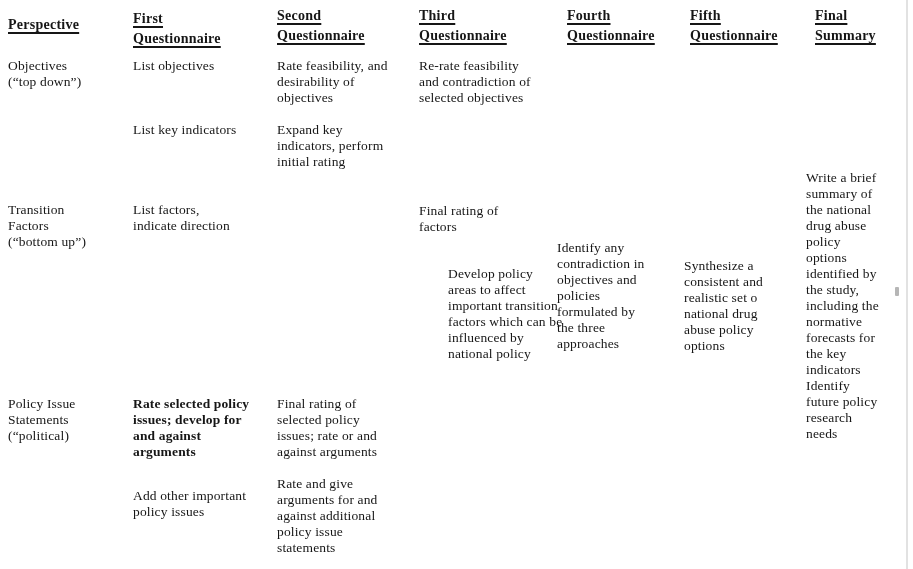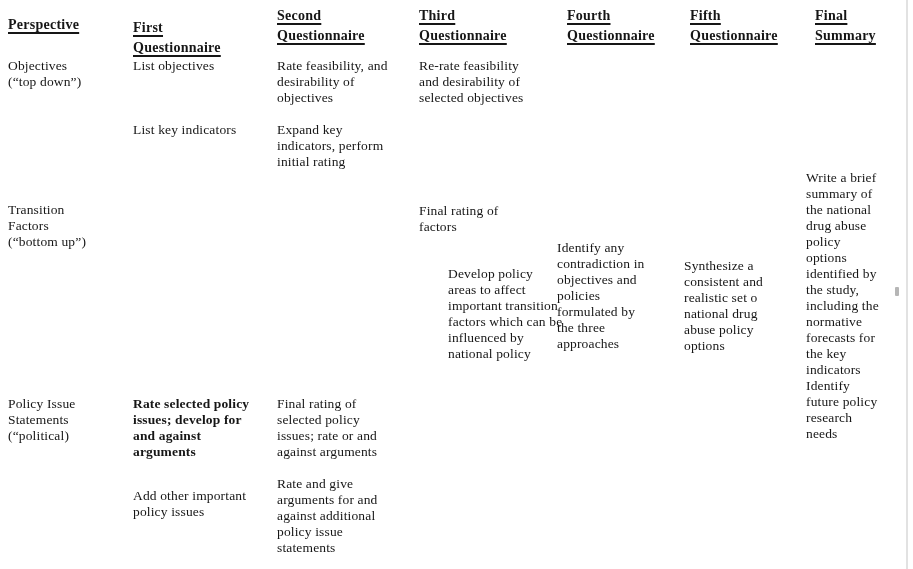--- a/index.html
+++ b/index.html
@@ -25,21 +25,21 @@
     line-height: 20px;
     text-decoration: underline;
     text-decoration-thickness: 1.5px;
     text-underline-offset: 2.5px;
     letter-spacing: 0.25px;
   }
   .center { }
 
   
   .h-perspective { left: 8px;   top: 15px; }
-  .h-first       { left: 133px; top: 18px; }
+  .h-first       { left: 133px; top: 9px; }
   .h-second      { left: 277px; top: 6px; }
   .h-third       { left: 419px; top: 6px; }
   .h-fourth      { left: 567px; top: 6px; }
   .h-fifth       { left: 690px; top: 6px; }
   .h-final       { left: 815px; top: 6px; }
 
   
   .c-obj-persp  { left: 8px;   top: 58px;  width: 118px; }
   .c-obj-first  { left: 133px; top: 58px;  width: 142px; }
   .c-obj-second { left: 277px; top: 58px;  width: 142px; }
@@ -96,31 +96,33 @@
   <div class="cell hdr h-final">Final
 Summary</div>
 
   <div class="cell c-obj-persp">Objectives
 (“top down”)</div>
   <div class="cell c-obj-first">List objectives</div>
   <div class="cell c-obj-second">Rate feasibility, and
 desirability of
 objectives</div>
   <div class="cell c-obj-third">Re-rate feasibility
-and desirability of
+and contradiction of
 selected objectives</div>
 
   <div class="cell c-ki-first">List key indicators</div>
   <div class="cell c-tf-persp">Transition
 Factors
 (“bottom up”)</div>
 
   <div class="cell c-ki-second">Expand key
 indicators, perform
 initial rating</div>
+  <div class="cell c-tf-first">List factors,
+indicate direction</div>
   <div class="cell c-tf-third">Final rating of
 factors</div>
 
   <div class="cell c-pa-third">Develop policy
 areas to affect
 important transition
 factors which can be
 influenced by
 national policy</div>
   <div class="cell c-pa-fourth center">Identify any

